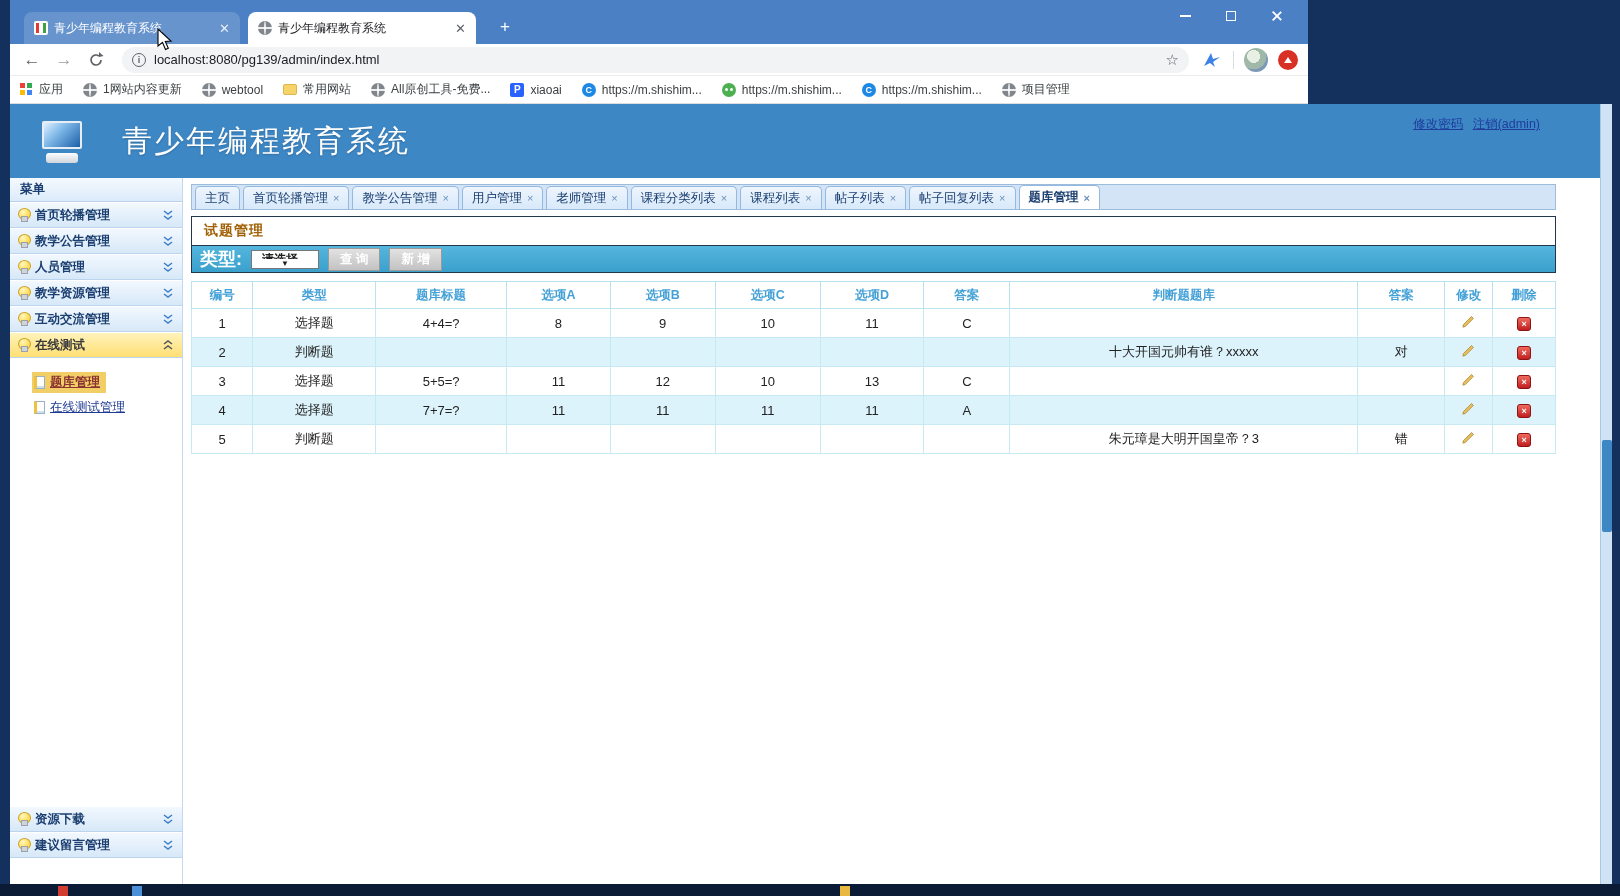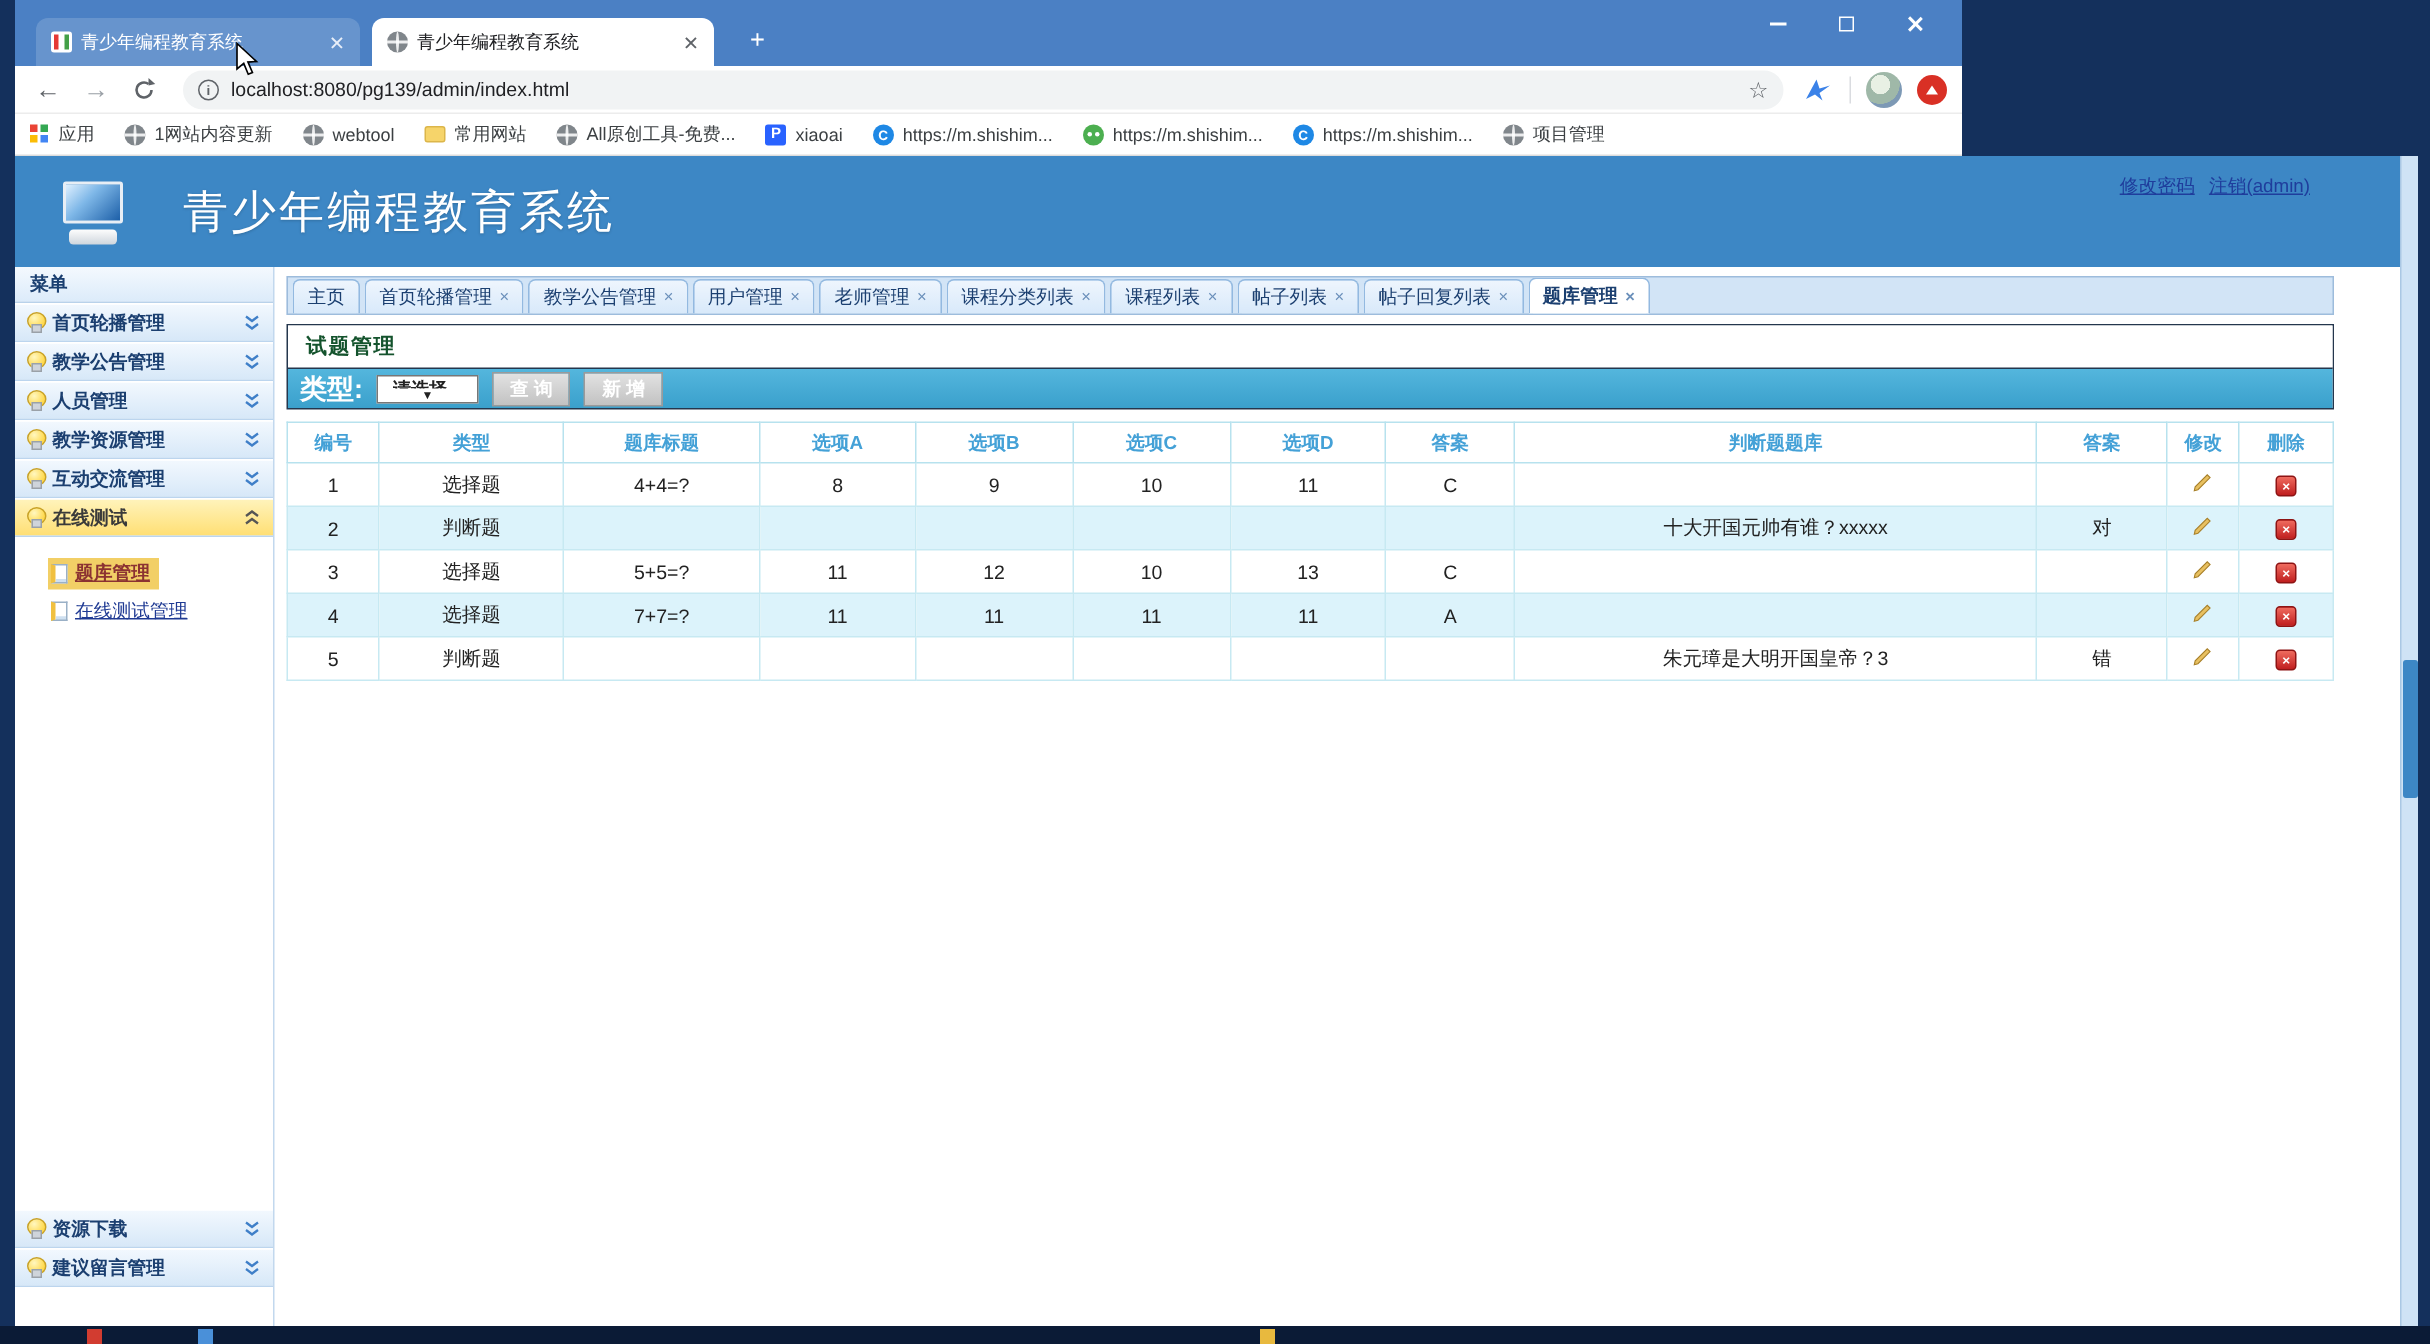--- a/index.html
+++ b/index.html
@@ -96,21 +96,21 @@
 
   
   .main { flex:1; padding:6px 44px 0 8px; min-width:0; }
 
   .tabstrip { height:26px; background:#d2e4f6; border:1px solid #9dbcdc; display:flex; align-items:flex-end; padding-left:3px; gap:3px; }
   .ctab { height:23px; display:flex; align-items:center; padding:0 9px; background:linear-gradient(#eef5fd,#d8e9fa); border:1px solid #93b9e0; border-bottom:none; border-radius:5px 5px 0 0; font-size:12.5px; color:#1b3f70; cursor:pointer; white-space:nowrap; }
   .ctab.active { background:#fff; font-weight:bold; height:24px; }
   .ctab .tab-x { margin-left:5px; color:#6a8fba; font-size:11px; }
 
   .panel { margin-top:6px; border:1px solid #24364d; }
-  .panel-title { height:28px; display:flex; align-items:center; padding-left:12px; background:#fff; font-size:14px; font-weight:bold; color:#14532d; letter-spacing:1px; }
+  .panel-title { height:28px; display:flex; align-items:center; padding-left:12px; background:#fff; font-size:14px; font-weight:bold; color:#a16207; letter-spacing:1px; }
   .panel-toolbar { height:27px; background:linear-gradient(#54b6dd,#3aa0cc); border-top:1px solid #24364d; display:flex; align-items:center; padding-left:8px; gap:9px; }
   .type-label { color:#fff; font-size:18px; font-weight:bold; }
   .type-select { width:68px; height:19px; background:#fff; border:1px solid #777; font-size:12px; font-weight:bold; color:#222; display:flex; align-items:center; padding:0 3px; cursor:pointer;flex-direction:column; }
   .type-select .sel-val { flex:1; overflow:hidden; white-space:nowrap; }
   .type-select .sel-arrow { font-size:8px; color:#222; }
   .tb-btn { padding:2px 11px; background:linear-gradient(#e2e2e2,#c2c2c2); border:1px solid #9a9a9a; color:#fff; font-size:12.5px; font-weight:bold; cursor:pointer; }
 
   .qtable { width:100%; border-collapse:collapse; margin-top:8px; table-layout:fixed; }
   .qtable th { height:27px; font-size:12.5px; font-weight:bold; color:#44a1d7; background:#fff; border:1px solid #b7e2ee; }
   .qtable td { height:29px; font-size:13px; color:#222; text-align:center; border:1px solid #c7e9f2; overflow:hidden; white-space:nowrap; }

